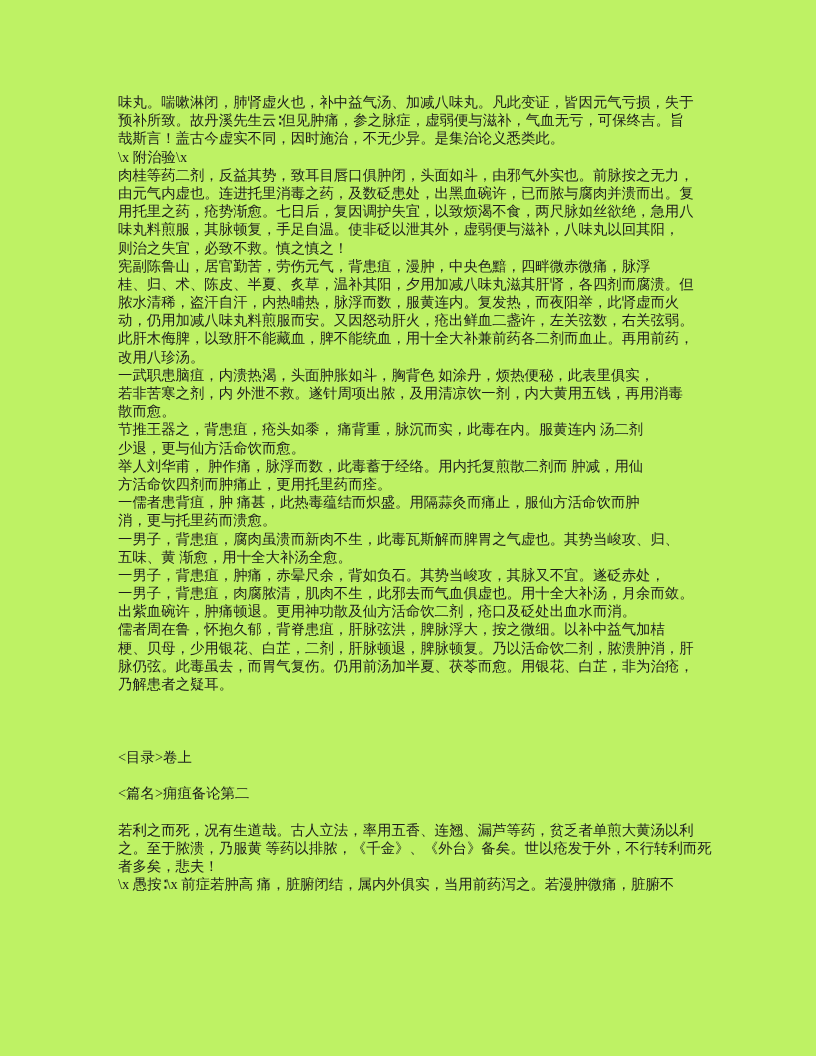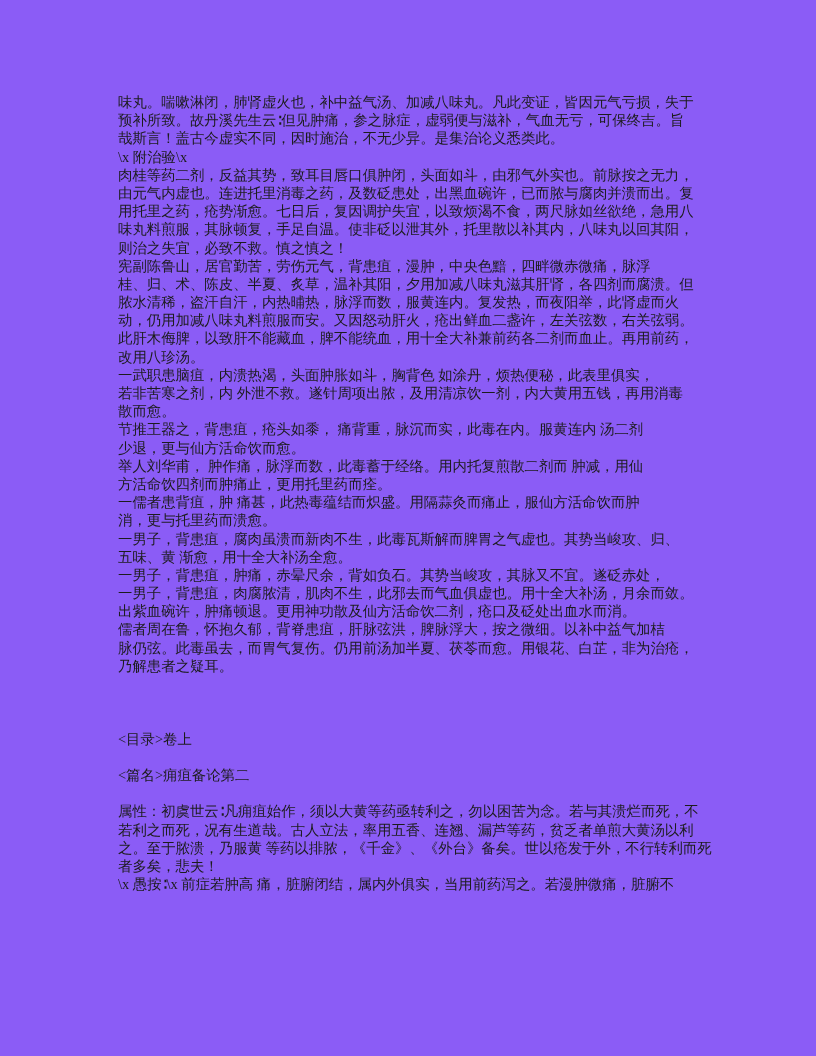--- a/index.html
+++ b/index.html
@@ -4,21 +4,21 @@
 <style>
   html, body {
     margin: 0;
     padding: 0;
     background: #ffffff;
   }
   .page {
     position: relative;
     width: 816px;
     height: 1056px;
-    background: #8b5cf6;
+    background: #bef264;
     overflow: hidden;
   }
   .text-block {
     position: absolute;
     left: 118px;
     top: 93px;
     width: 608px;
     color: #1c1c1c;
     font-family: "Liberation Serif", "DejaVu Serif", serif;
     font-size: 14.4px;
@@ -36,21 +36,21 @@
 
 <div class="page">
   <div class="text-block">
     <div class="line">味丸。喘嗽淋闭，肺肾虚火也，补中益气汤、加减八味丸。凡此变证，皆因元气亏损，失于</div>
     <div class="line">预补所致。故丹溪先生云∶但见肿痛，参之脉症，虚弱便与滋补，气血无亏，可保终吉。旨</div>
     <div class="line">哉斯言！盖古今虚实不同，因时施治，不无少异。是集治论义悉类此。</div>
     <div class="line">\x 附治验\x</div>
     <div class="line">肉桂等药二剂，反益其势，致耳目唇口俱肿闭，头面如斗，由邪气外实也。前脉按之无力，</div>
     <div class="line">由元气内虚也。连进托里消毒之药，及数砭患处，出黑血碗许，已而脓与腐肉并溃而出。复</div>
     <div class="line">用托里之药，疮势渐愈。七日后，复因调护失宜，以致烦渴不食，两尺脉如丝欲绝，急用八</div>
-    <div class="line">味丸料煎服，其脉顿复，手足自温。使非砭以泄其外，托里散以补其内，八味丸以回其阳，</div>
+    <div class="line">味丸料煎服，其脉顿复，手足自温。使非砭以泄其外，虚弱便与滋补，八味丸以回其阳，</div>
     <div class="line">则治之失宜，必致不救。慎之慎之！</div>
     <div class="line">宪副陈鲁山，居官勤苦，劳伤元气，背患疽，漫肿，中央色黯，四畔微赤微痛，脉浮</div>
     <div class="line">桂、归、术、陈皮、半夏、炙草，温补其阳，夕用加减八味丸滋其肝肾，各四剂而腐溃。但</div>
     <div class="line">脓水清稀，盗汗自汗，内热晡热，脉浮而数，服黄连内。复发热，而夜阳举，此肾虚而火</div>
     <div class="line">动，仍用加减八味丸料煎服而安。又因怒动肝火，疮出鲜血二盏许，左关弦数，右关弦弱。</div>
     <div class="line">此肝木侮脾，以致肝不能藏血，脾不能统血，用十全大补兼前药各二剂而血止。再用前药，</div>
     <div class="line">改用八珍汤。</div>
     <div class="line">一武职患脑疽，内溃热渴，头面肿胀如斗，胸背色 如涂丹，烦热便秘，此表里俱实，</div>
     <div class="line">若非苦寒之剂，内 外泄不救。遂针周项出脓，及用清凉饮一剂，内大黄用五钱，再用消毒</div>
     <div class="line">散而愈。</div>
@@ -59,28 +59,28 @@
     <div class="line">举人刘华甫， 肿作痛，脉浮而数，此毒蓄于经络。用内托复煎散二剂而 肿减，用仙</div>
     <div class="line">方活命饮四剂而肿痛止，更用托里药而痊。</div>
     <div class="line">一儒者患背疽，肿 痛甚，此热毒蕴结而炽盛。用隔蒜灸而痛止，服仙方活命饮而肿</div>
     <div class="line">消，更与托里药而溃愈。</div>
     <div class="line">一男子，背患疽，腐肉虽溃而新肉不生，此毒瓦斯解而脾胃之气虚也。其势当峻攻、归、</div>
     <div class="line">五味、黄 渐愈，用十全大补汤全愈。</div>
     <div class="line">一男子，背患疽，肿痛，赤晕尺余，背如负石。其势当峻攻，其脉又不宜。遂砭赤处，</div>
     <div class="line">一男子，背患疽，肉腐脓清，肌肉不生，此邪去而气血俱虚也。用十全大补汤，月余而敛。</div>
     <div class="line">出紫血碗许，肿痛顿退。更用神功散及仙方活命饮二剂，疮口及砭处出血水而消。</div>
     <div class="line">儒者周在鲁，怀抱久郁，背脊患疽，肝脉弦洪，脾脉浮大，按之微细。以补中益气加桔</div>
+    <div class="line">梗、贝母，少用银花、白芷，二剂，肝脉顿退，脾脉顿复。乃以活命饮二剂，脓溃肿消，肝</div>
     <div class="line">脉仍弦。此毒虽去，而胃气复伤。仍用前汤加半夏、茯苓而愈。用银花、白芷，非为治疮，</div>
     <div class="line">乃解患者之疑耳。</div>
     <div class="line"></div>
     <div class="line"></div>
     <div class="line"></div>
     <div class="line">&lt;目录&gt;卷上</div>
     <div class="line"></div>
     <div class="line">&lt;篇名&gt;痈疽备论第二</div>
     <div class="line"></div>
-    <div class="line">属性：初虞世云∶凡痈疽始作，须以大黄等药亟转利之，勿以困苦为念。若与其溃烂而死，不</div>
     <div class="line">若利之而死，况有生道哉。古人立法，率用五香、连翘、漏芦等药，贫乏者单煎大黄汤以利</div>
     <div class="line">之。至于脓溃，乃服黄 等药以排脓，《千金》、《外台》备矣。世以疮发于外，不行转利而死</div>
     <div class="line">者多矣，悲夫！</div>
     <div class="line">\x 愚按∶\x 前症若肿高 痛，脏腑闭结，属内外俱实，当用前药泻之。若漫肿微痛，脏腑不</div>
   </div>
 </div>
 
 </body></html>

